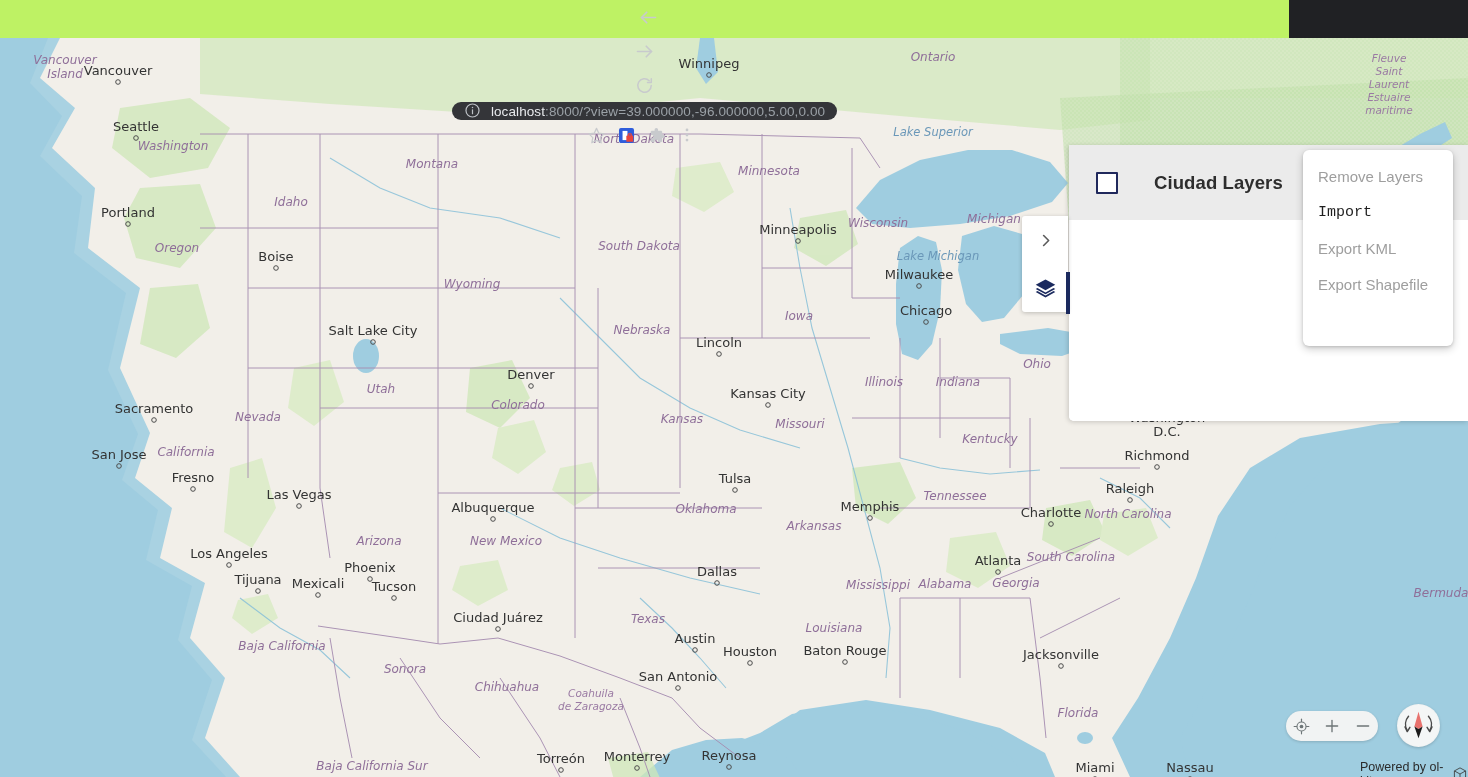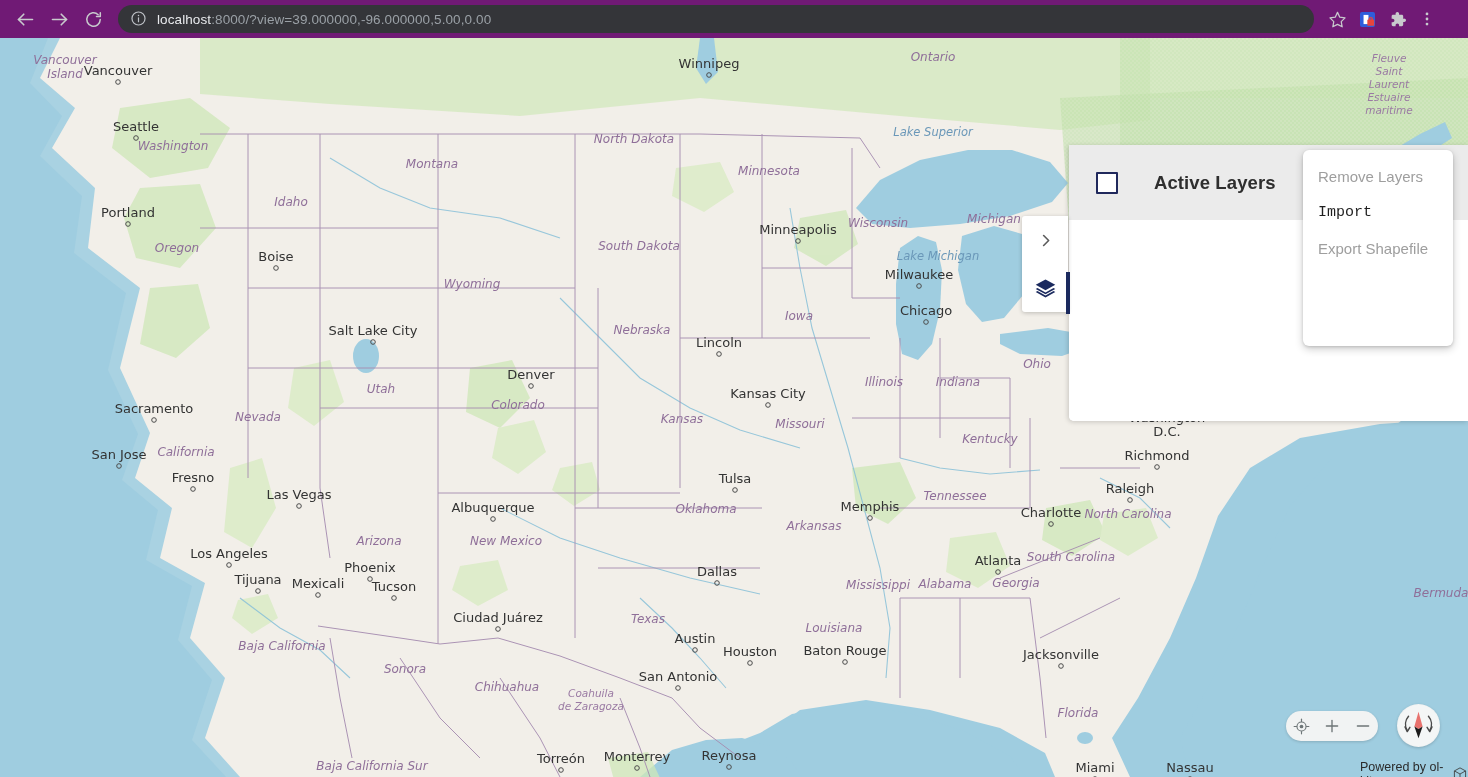--- a/index.html
+++ b/index.html
@@ -6,24 +6,25 @@
   html, body {
     width: 1468px; height: 777px;
     overflow: hidden;
     font-family: "Liberation Sans", sans-serif;
     background: #202124;
   }
 
   
   #browser-bar {
     position: absolute; top: 0; left: 0;
-    width: 1468px; height: 38px;
-    background: #701a75;
+    width: 1289px; height: 38px;
+    background: #bef264;
     display: flex; align-items: center;
     z-index: 100;
+    flex-direction: column;
   }
   .nav-btn {
     width: 34px; height: 34px;
     display: flex; align-items: center; justify-content: center;
     color: #c8cacd; flex: 0 0 auto;
   }
   .nav-btn svg { display: block; }
   #nav-back { margin-left: 8px; }
   #omnibox {
     flex: 1 1 auto;
@@ -526,28 +527,29 @@
       <path d="M12 16.1 3.6 11.5 1.8 12.5 12 18.1l10.2-5.6-1.8-1L12 16.1z"></path>
       <path d="M12 19.3 3.6 14.7 1.8 15.7 12 21.3l10.2-5.6-1.8-1L12 19.3z"></path>
     </svg>
   </div>
 </div>
 <div id="layers-accent-bar"></div>
 
 <div id="layers-panel">
   <div id="layers-panel-header">
     <div id="layers-master-checkbox"></div>
-    <div id="layers-panel-title">Active Layers</div>
+    <div id="layers-panel-title">Ciudad Layers</div>
   </div>
   <div id="layers-panel-body"></div>
 </div>
 
 <div id="layers-menu">
     <div class="menu-item">Remove Layers</div>
     <div class="menu-item enabled">Import</div>
+    <div class="menu-item">Export KML</div>
     <div class="menu-item">Export Shapefile</div>
   </div>
 
 <div id="zoom-pill">
   <div class="pill-btn">
     <svg width="17" height="17" viewBox="0 0 24 24" fill="none" stroke="currentColor" stroke-width="1.6">
       <circle cx="12" cy="12" r="6.4"></circle>
       <circle cx="12" cy="12" r="2.6" fill="currentColor" stroke="none"></circle>
       <line x1="12" y1="1.6" x2="12" y2="5" stroke-linecap="round"></line>
       <line x1="12" y1="19" x2="12" y2="22.4" stroke-linecap="round"></line>

